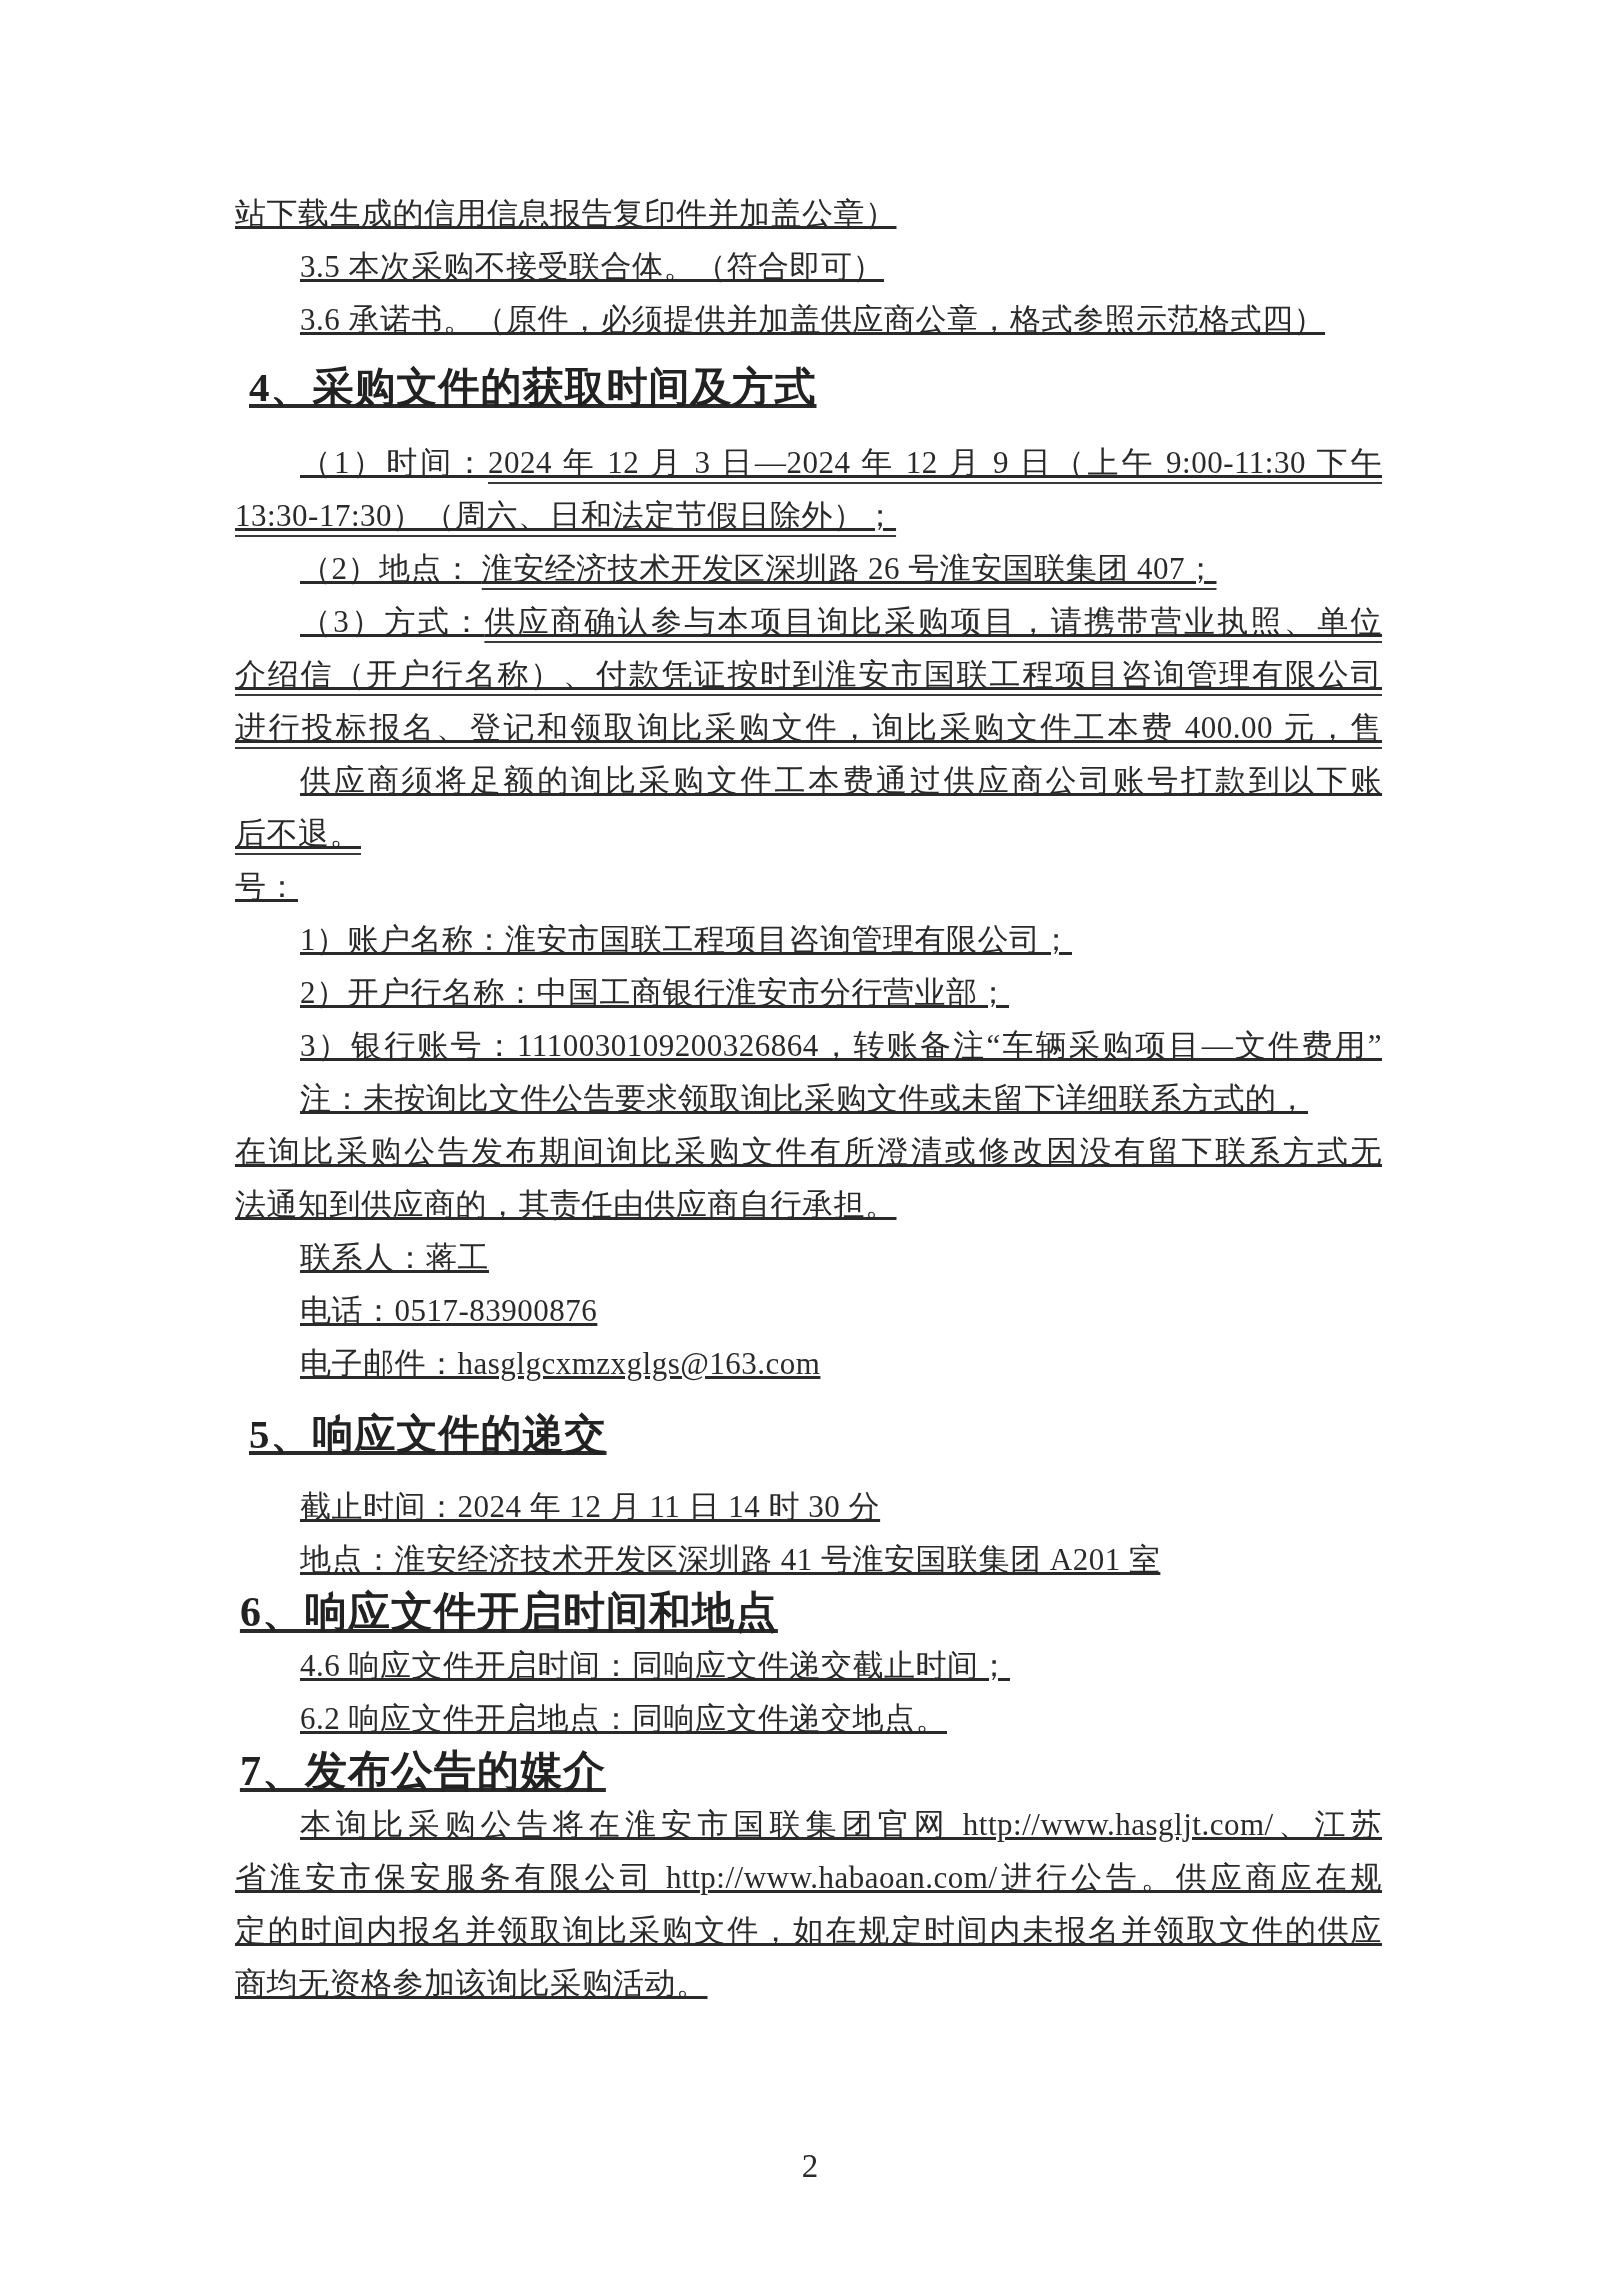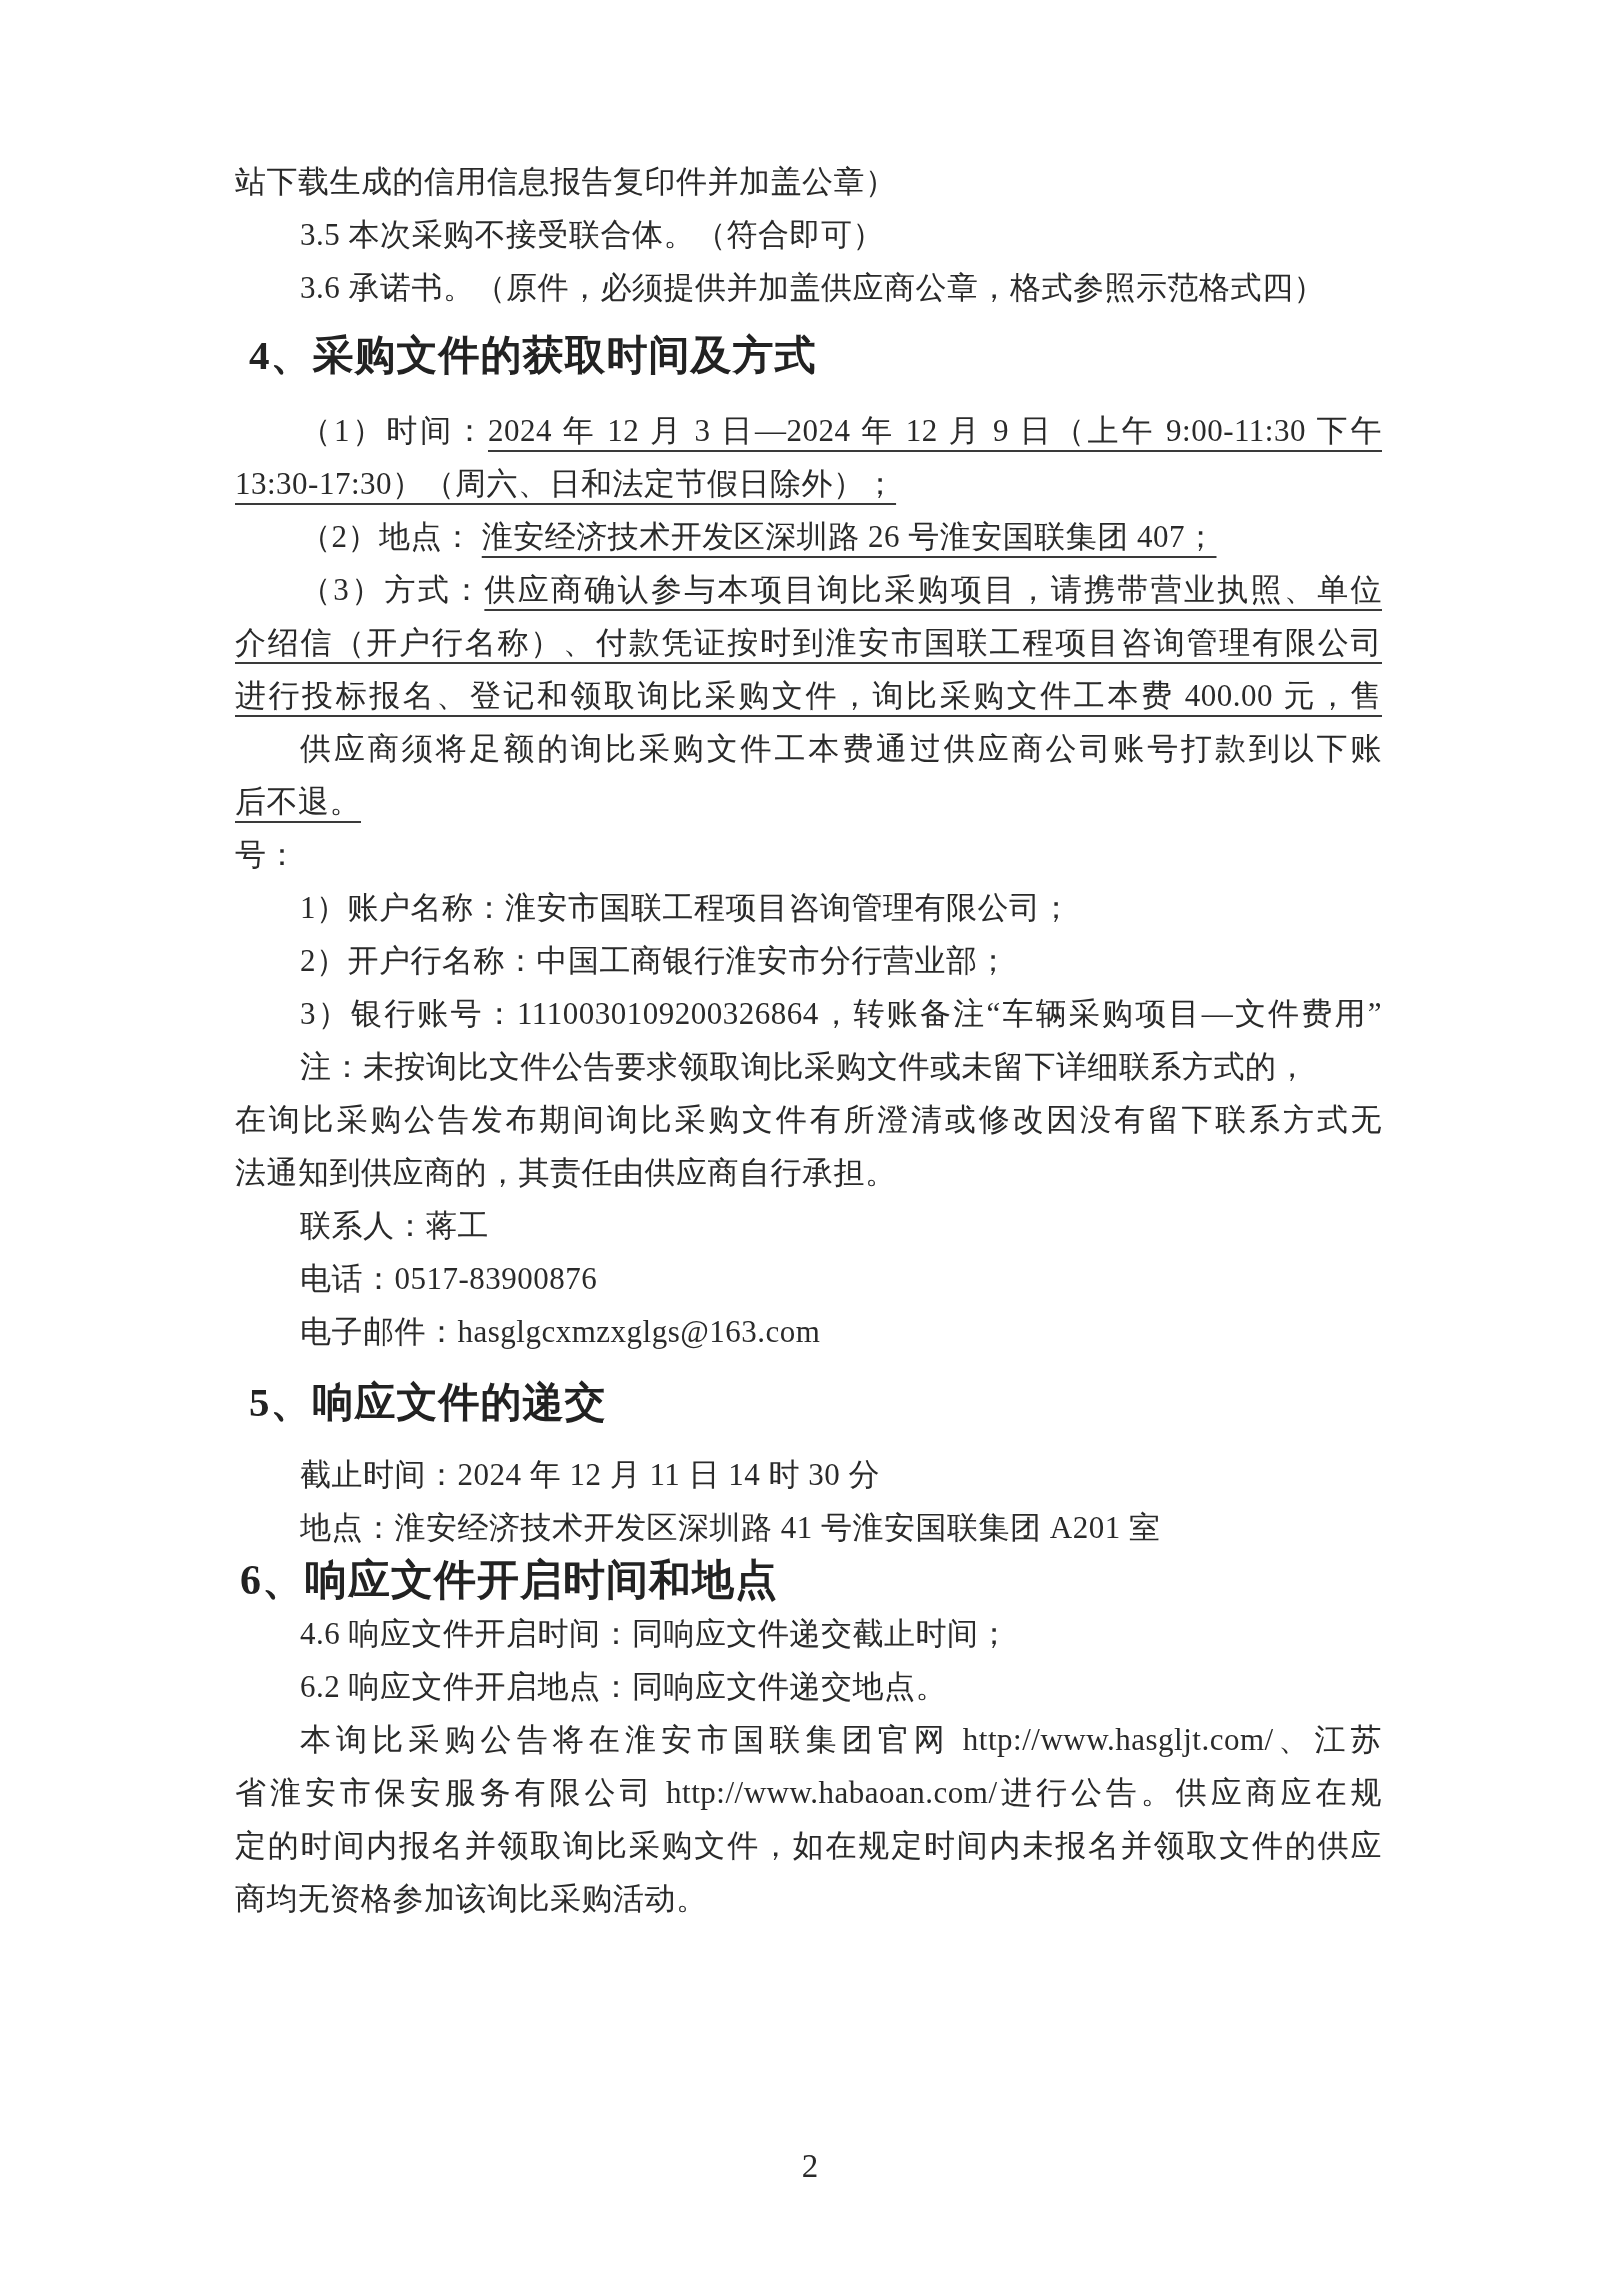--- a/index.html
+++ b/index.html
@@ -8,22 +8,23 @@
     width: 1620px;
     height: 2290px;
     background: #ffffff;
     overflow: hidden;
     font-family: "Liberation Serif", "DejaVu Serif", serif;
     color: #2a2a2a;
   }
   .content {
     position: absolute;
     left: 235px;
-    top: 155px;
+    top: 187px;
     width: 1147px;
+    text-decoration: underline;
   }
   .line {
     font-size: 31px;
     line-height: 53px;
     letter-spacing: 0.5px;
     white-space: normal;
   }
   .line.ind { margin-left: 65px; }
   .line.just {
     text-align: justify;
@@ -89,20 +90,21 @@
       <div class="line body"><span>法通知到供应商的，其责任由供应商自行承担。</span></div>
       <div class="line body ind"><span>联系人：蒋工</span></div>
       <div class="line body ind"><span>电话：0517-83900876</span></div>
       <div class="line body ind"><span>电子邮件：hasglgcxmzxglgs@163.com</span></div>
       <div class="line h1 h5gap"><span>5、响应文件的递交</span></div>
       <div class="line body ind"><span>截止时间：2024 年 12 月 11 日 14 时 30 分</span></div>
       <div class="line body ind"><span>地点：淮安经济技术开发区深圳路 41 号淮安国联集团 A201 室</span></div>
       <div class="line h2"><span>6、响应文件开启时间和地点</span></div>
       <div class="line body ind"><span>4.6 响应文件开启时间：同响应文件递交截止时间；</span></div>
       <div class="line body ind"><span>6.2 响应文件开启地点：同响应文件递交地点。</span></div>
+      <div class="line h2"><span>7、发布公告的媒介</span></div>
       <div class="line body ind just"><span>本询比采购公告将在淮安市国联集团官网 http://www.hasgljt.com/、江苏</span></div>
       <div class="line body just"><span>省淮安市保安服务有限公司 http://www.habaoan.com/进行公告。供应商应在规</span></div>
       <div class="line body just"><span>定的时间内报名并领取询比采购文件，如在规定时间内未报名并领取文件的供应</span></div>
       <div class="line body"><span>商均无资格参加该询比采购活动。</span></div>
     </div>
   <div class="page-number">2</div>
 </div>
 
 
 </body></html>

